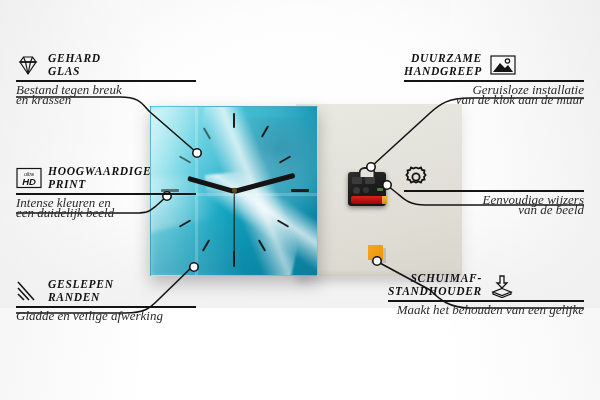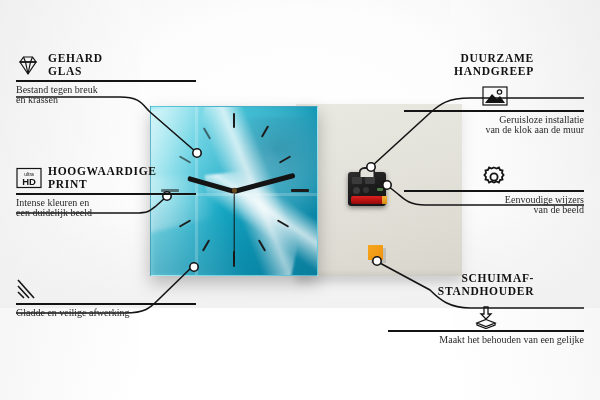--- a/index.html
+++ b/index.html
@@ -5,20 +5,21 @@
   html,body{margin:0;padding:0;}
   body{
     width:600px;height:400px;overflow:hidden;
     font-family:"Liberation Serif", serif;
     background:#ffffff;
   }
   #stage{
     position:relative;width:600px;height:308px;
     background:
       radial-gradient(ellipse 420px 300px at 50% 48%, #ffffff 0%, #fdfdfd 45%, #f3f3f3 78%, #ededed 100%);
+    font-style: italic;
   }
   
   .bg-streak{position:absolute;pointer-events:none;}
   .bg-streak.a{left:0;top:0;width:140px;height:400px;
     background:linear-gradient(100deg,#efefef 0%, #f8f8f8 55%, #ffffff 100%);opacity:.75;}
   .bg-streak.b{right:0;top:0;width:150px;height:400px;
     background:linear-gradient(260deg,#eeeeee 0%, #f9f9f9 55%, #ffffff 100%);opacity:.7;}
   .bg-streak.c{left:0;bottom:0;width:600px;height:110px;
     background:linear-gradient(0deg,#f0f0f0 0%, rgba(255,255,255,0) 100%);opacity:.9;}
 
@@ -98,29 +99,29 @@
 
   .tick{position:absolute;background:#1c1c1c;border-radius:1px;}
   .hand{position:absolute;background:#141414;border-radius:2px;transform-origin:0% 50%;}
   .center-pin{position:absolute;left:81px;top:81px;width:5px;height:5px;border-radius:50%;
     background:#6b4a1f;box-shadow:0 0 1px #000;}
 
   
   .feature{position:absolute;width:180px;}
   .feature .head{display:flex;align-items:center;gap:8px;}
   .feature.left .head{justify-content:flex-start;}
-  .feature.right .head{justify-content:space-between;flex-direction:column;}
+  .feature.right .head{justify-content:flex-start;}
   .feature .title{
     font-size:11.5px;line-height:12.5px;font-weight:bold;letter-spacing:.7px;
     color:#111;text-transform:uppercase;font-family:"Liberation Serif",serif;
   }
   .feature.right .title{text-align:right;}
   .rule{height:1.6px;background:#141414;margin:3px 0 3px 0;}
   .feature .desc{
-    font-size:10px;line-height:10px;color:#2a2a2a;font-family:"Liberation Serif",serif;
+    font-size:13px;line-height:10px;color:#2a2a2a;font-family:"Liberation Serif",serif;
   }
   .feature.right .desc{text-align:right;}
 
   .ico{width:24px;height:22px;flex:0 0 auto;display:block;}
   .ico svg{display:block;}
 
   
   #links{position:absolute;left:0;top:0;width:600px;height:400px;pointer-events:none;}
 </style>
 </head>
@@ -232,20 +233,21 @@
 
   <div class="feature left" style="left:16px;top:278px;">
     <div class="head">
       <span class="ico">
         <svg viewBox="0 0 24 22" width="24" height="22" stroke="#141414" stroke-width="1.6" fill="none">
           <path d="M2 2 L18 20"></path>
             <path d="M2 8 L13 20"></path>
             <path d="M2 14 L8 20"></path>
         </svg>
       </span>
+      <span class="title"><span>GESLEPEN</span><br><span>RANDEN</span></span>
     </div>
     <div class="rule"></div>
     <div class="desc"><span>Gladde en veilige afwerking</span></div>
   </div>
 
   <div class="feature right" style="left:404px;top:52px;">
     <div class="head">
       <span class="title"><span>DUURZAME</span><br><span>HANDGREEP</span></span>
       <span class="ico">
         <svg viewBox="0 0 26 22" width="26" height="22" fill="none" stroke="#141414" stroke-width="1.2">

